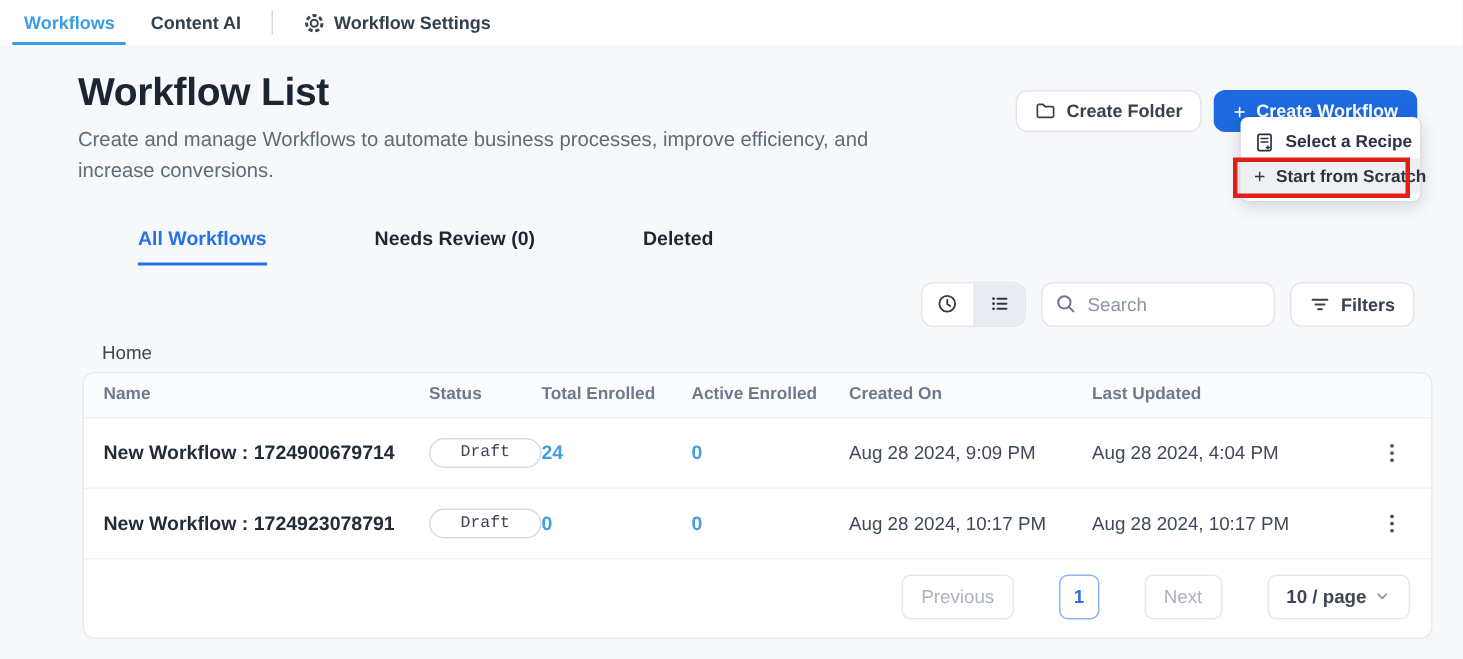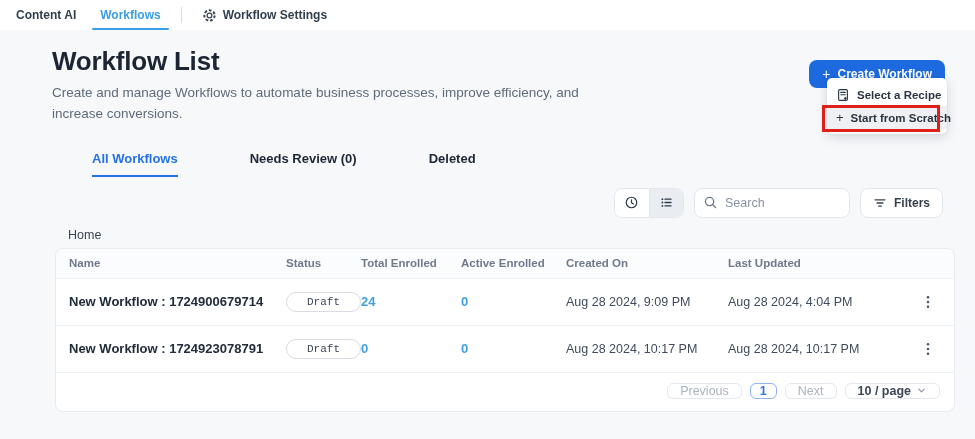--- a/index.html
+++ b/index.html
@@ -109,55 +109,63 @@
     padding: 3px 20px; font-size: 11px; font-weight: 500; color: #3a4452; background: #fff; font-family: Liberation Mono, monospace;
   }
   .cell-link { font-size: 13px; font-weight: 600; color: #42a0e0; cursor: pointer; }
   .cell-date { font-size: 12.5px; font-weight: 500; color: #3f4b5c; }
   .cell-actions { display: flex; justify-content: center; }
   .kebab { cursor: pointer; padding: 4px 6px; border-radius: 4px; display: inline-flex; }
 
   
   .pagination { display: flex; justify-content: flex-end; align-items: center; gap: 8px; padding: 10px 14px 12px; }
   .pg-btn {
-    height: 16px; display: inline-flex; align-items: center; justify-content: center; gap: 5px;
+    height: 30px; display: inline-flex; align-items: center; justify-content: center; gap: 5px;
     padding: 0 12px; border: 1px solid #e5e8ee; border-radius: 6px; background: #fff;
-    font-size: 12.5px; font-weight: 500; cursor: pointer;
+    font-size: 12.5px; font-weight: 500; cursor: pointer; margin-left: 22px;
   }
   .pg-btn.disabled { color: #aab3c0; }
   .pg-page { width: 27px; padding: 0; border-color: #8fb2f0; color: #2b74e8; font-weight: 600; }
   .pg-size { color: #3c4654; font-weight: 600; }
 </style>
 </head>
 <body>
 
 <nav class="topnav">
+  <div class="topnav-item active">
+    <span>Workflows</span>
+  </div>
   <div class="topnav-item">
     <span>Content AI</span>
-  </div>
-  <div class="topnav-item active">
-    <span>Workflows</span>
   </div>
   <div class="topnav-divider"></div>
   <div class="topnav-item">
     <span class="icon">
       <svg width="15" height="15" viewBox="0 0 16 16">
         <circle cx="8" cy="8" r="5.5" fill="none" stroke="#3a4452" stroke-width="2.1" stroke-dasharray="2.9 2.0"></circle>
         <circle cx="8" cy="8" r="2.5" fill="none" stroke="#3a4452" stroke-width="1.4"></circle>
       </svg>
     </span>
     <span>Workflow Settings</span>
   </div>
 </nav>
 
 <header class="page-header">
   <h1 class="page-title">Workflow List</h1>
   <p class="page-subtitle">Create and manage Workflows to automate business processes, improve efficiency, and increase conversions.</p>
 
   <div class="header-actions">
+    <button class="btn btn-outline">
+      <span class="icon">
+        <svg width="14" height="14" viewBox="0 0 16 16">
+          <path d="M1.8 4.2c0-.7.5-1.2 1.2-1.2h3.1l1.6 1.6h5.3c.7 0 1.2.5 1.2 1.2v5.9c0 .7-.5 1.2-1.2 1.2H3c-.7 0-1.2-.5-1.2-1.2V4.2z" fill="none" stroke="#37414f" stroke-width="1.3" stroke-linejoin="round"></path>
+        </svg>
+      </span>
+      <span>Create Folder</span>
+    </button>
 
     <button class="btn btn-primary">
       <span class="plus-glyph">+</span>
       <span>Create Workflow</span>
     </button>
   </div>
 </header>
 
 <div class="dropdown">
   <div class="dropdown-item">

